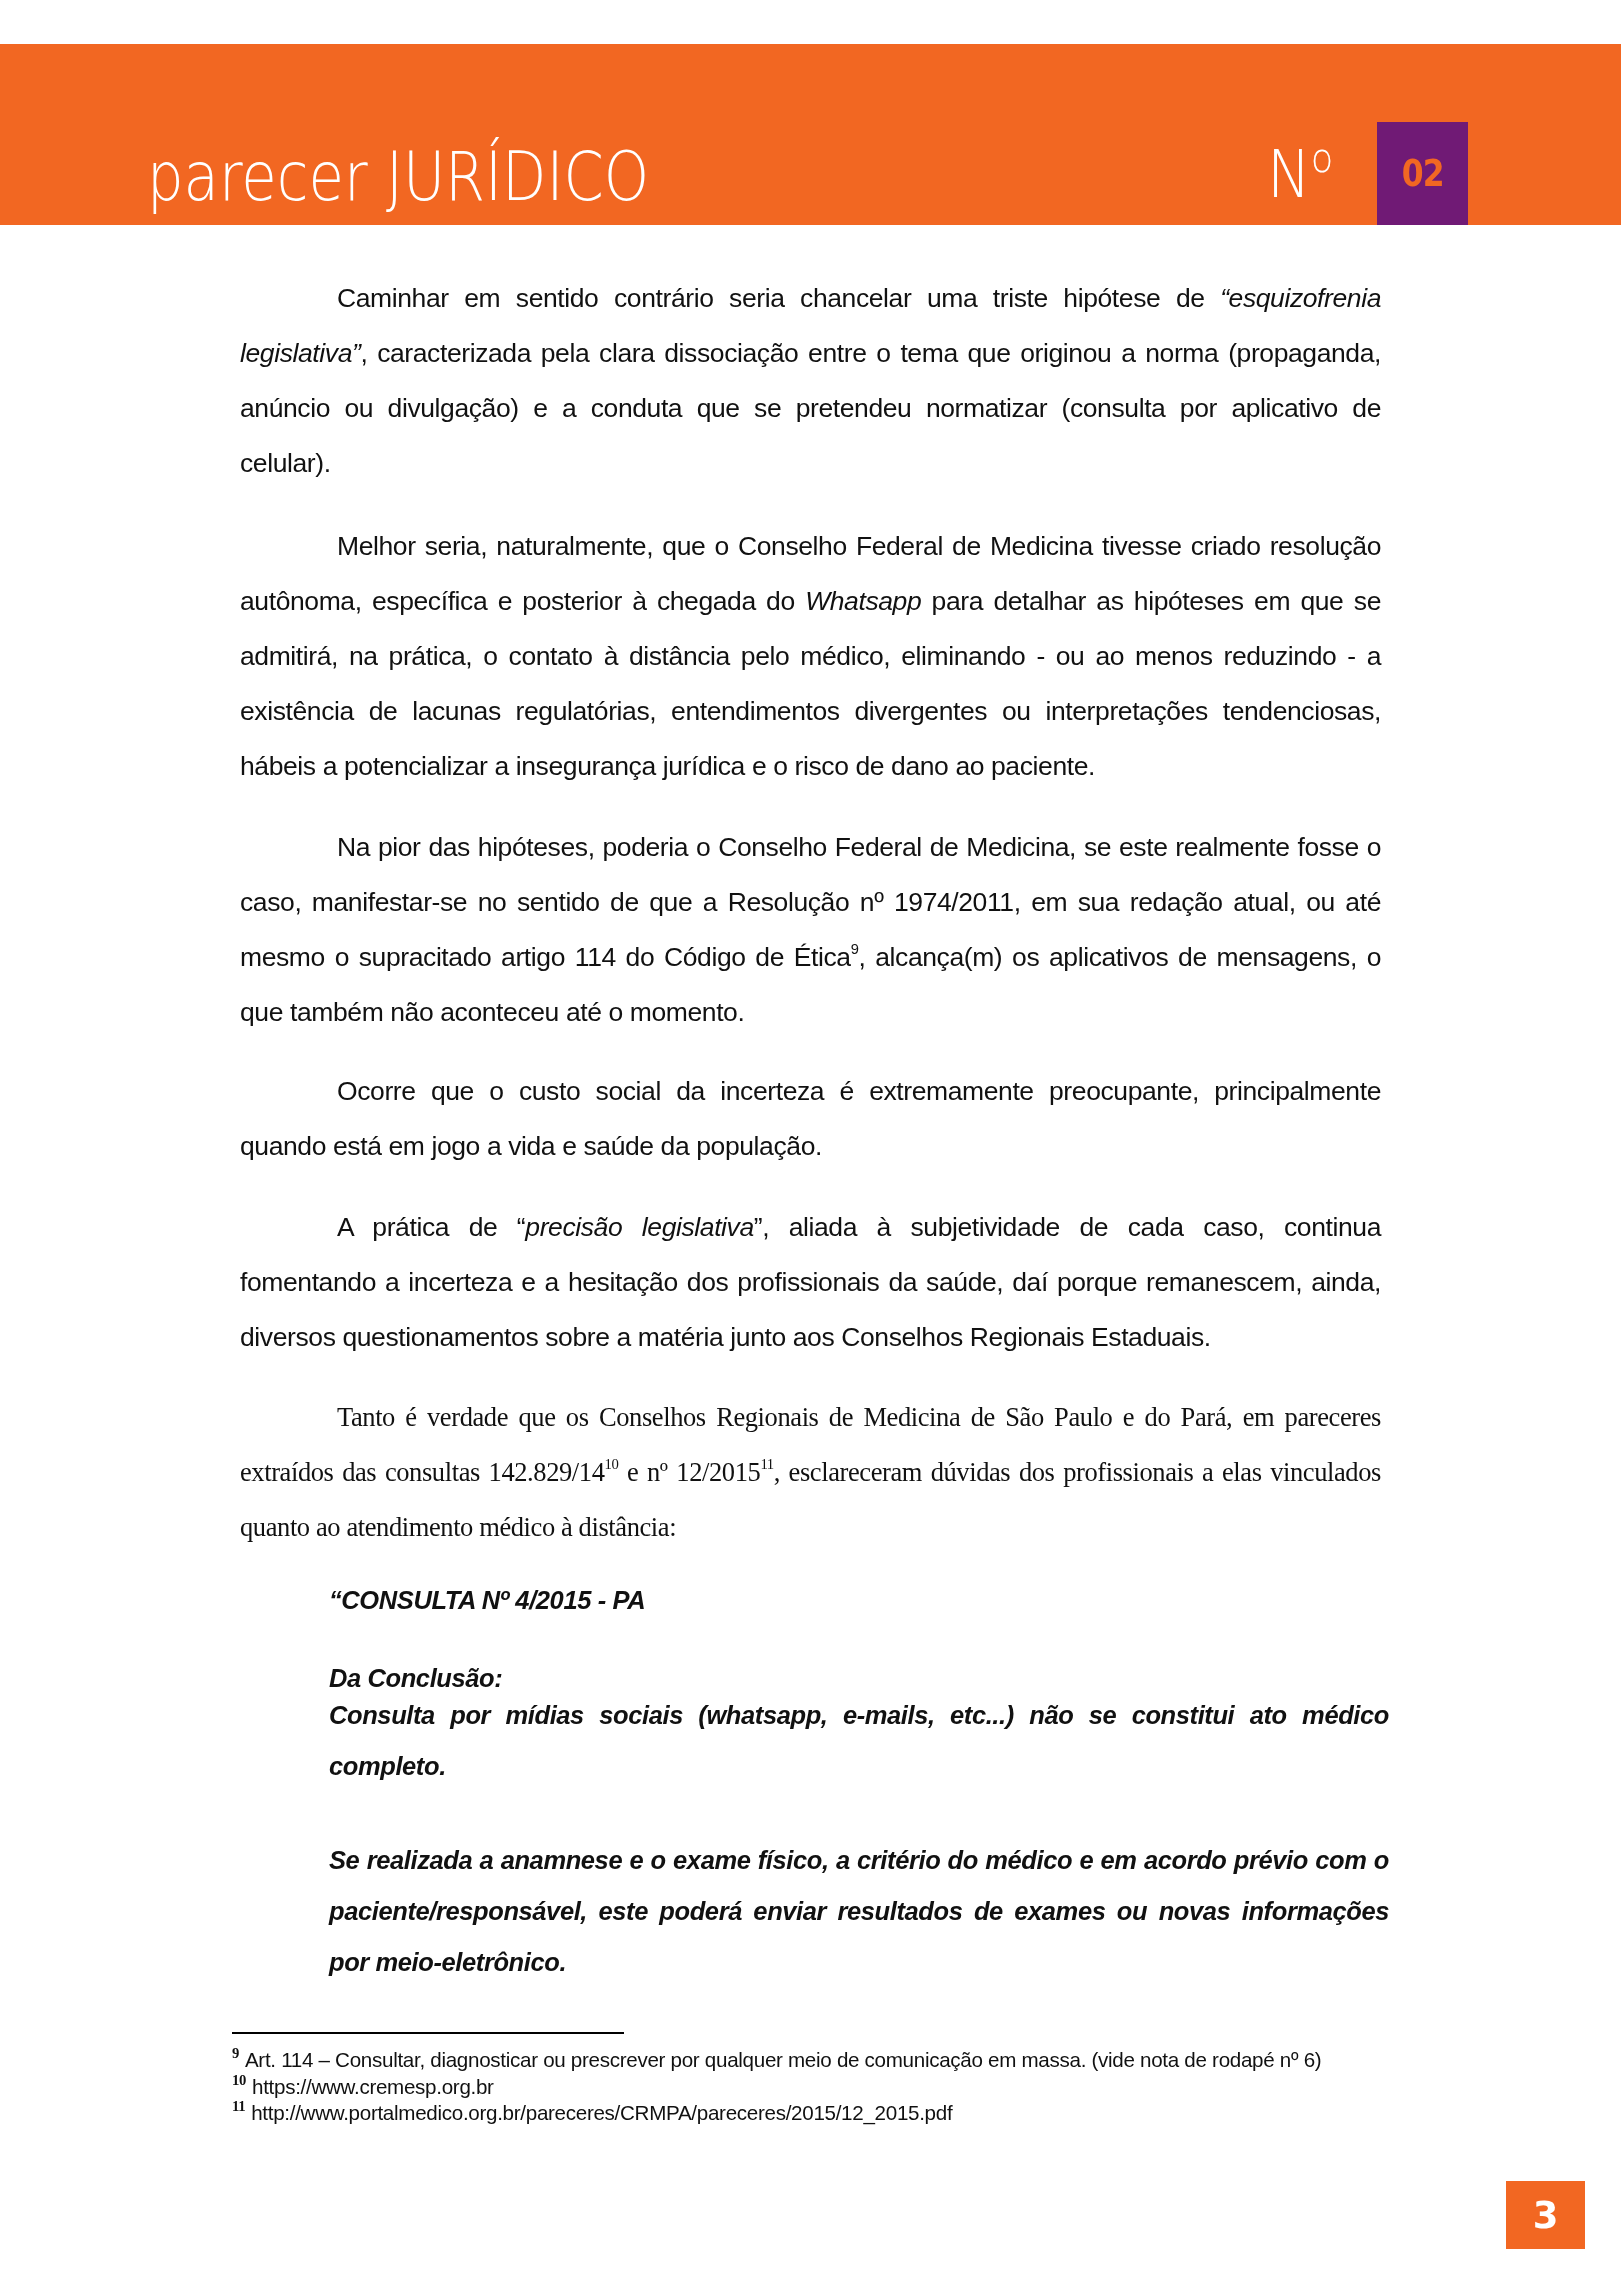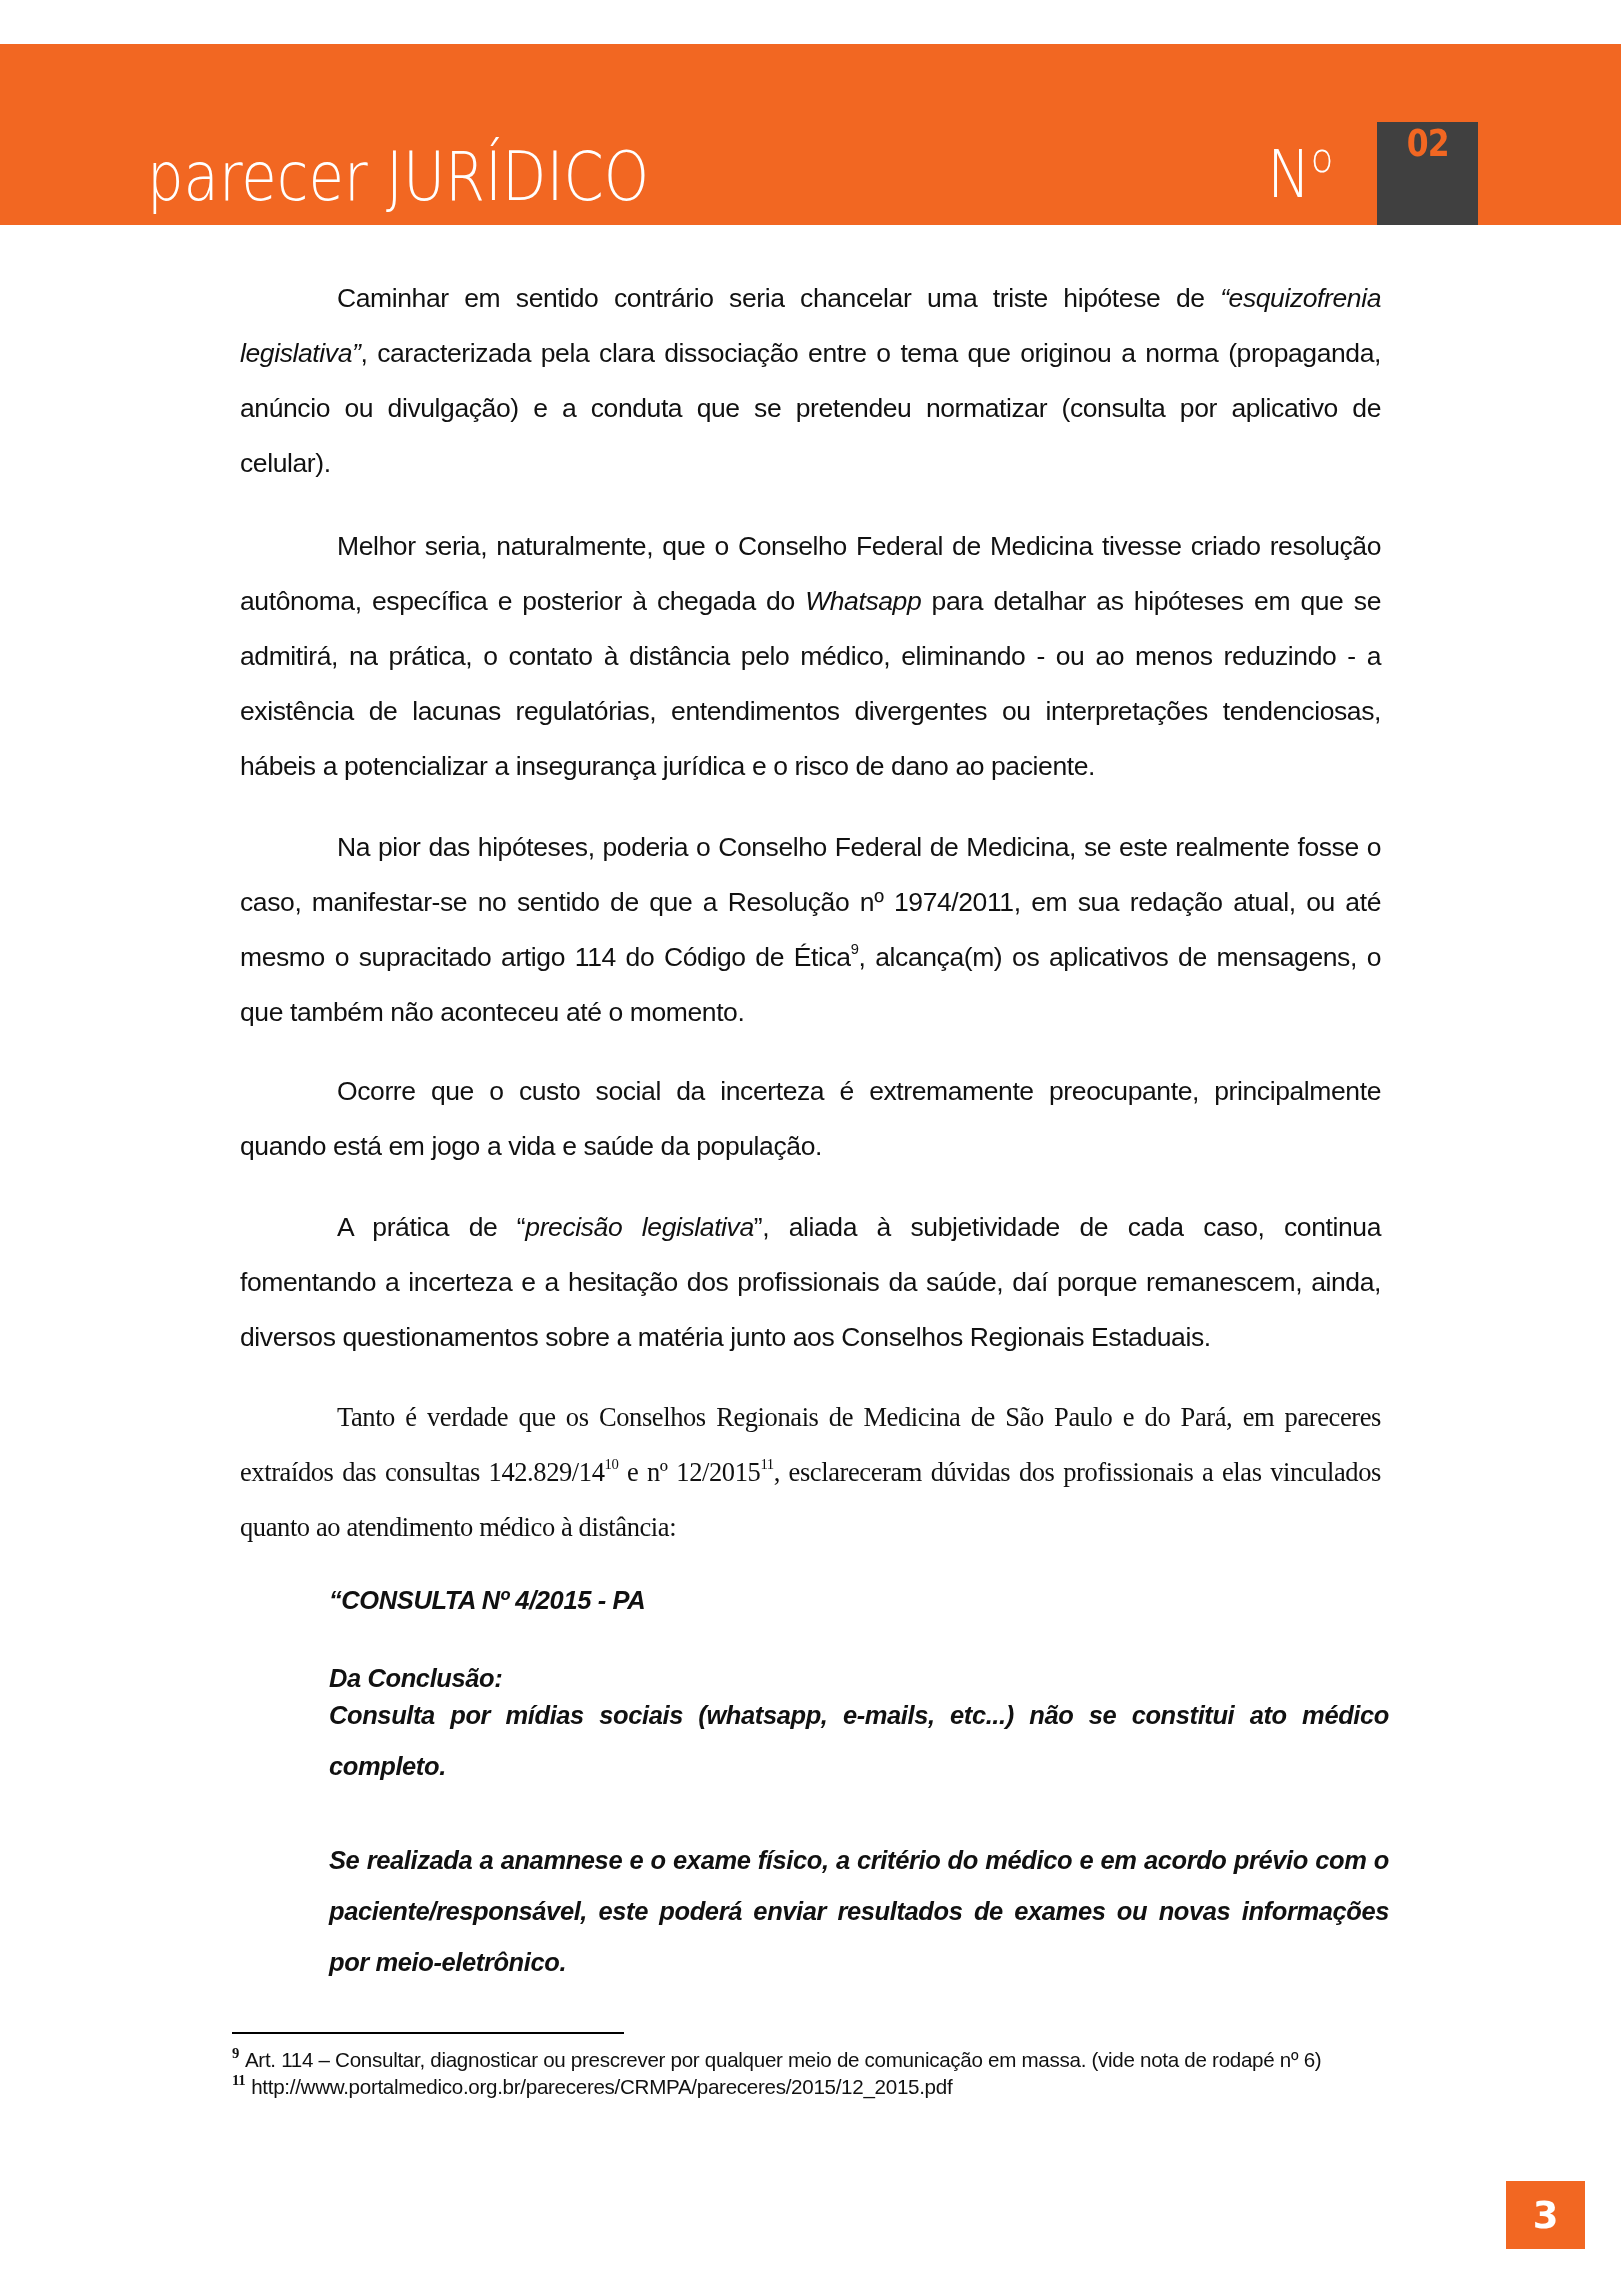--- a/index.html
+++ b/index.html
@@ -6,22 +6,22 @@
   body { width: 1621px; height: 2293px; position: relative; overflow: hidden;
          font-family: "Liberation Sans", sans-serif; color: #111; }
 
   .header { position: absolute; left: 0; top: 0; width: 1621px; height: 181px; background: #f26722; margin-top: 44px; }
   .header-title { position: absolute; left: 147px; top: 94px; font-size: 67px; line-height: 78px;
                   color: #ffffff; font-weight: 300; letter-spacing: 0px;
                   font-family: "DejaVu Sans", sans-serif; transform: scaleX(0.86); transform-origin: left top; }
   .header-no { position: absolute; left: 1267px; top: 96px; font-size: 65px; line-height: 69px; color: #fff;
                font-family: "DejaVu Sans", sans-serif; font-weight: 300; transform: scaleX(0.9); transform-origin: left top; }
   .header-no sup { font-size: 41px; vertical-align: 25.5px; line-height: 0; }
-  .issue-box { position: absolute; left: 1377px; top: 78px; width: 101px; height: 103px; background: #404040;
-               display: flex; justify-content: center; }
+  .issue-box { position: absolute; left: 1377px; top: 78px; width: 91px; height: 103px; background: #701a75;
+               display: flex; align-items: center; justify-content: center; }
   .issue-number { font-size: 37px; font-weight: bold; color: #f26722; font-family: "DejaVu Sans", sans-serif;
                   transform: scaleX(0.85); letter-spacing: -1px; }
 
   .body-text { position: absolute; left: 232px; width: 1157px; font-size: 26.5px; line-height: 55px;
                text-align: justify; font-family: "Liberation Sans", sans-serif; letter-spacing: -0.4px; }
   .body-text p { margin: 8px; text-indent: 97px; }
   .quote { position: absolute; left: 329px; width: 1060px; font-size: 25.5px; line-height: 51px;
            font-weight: bold; font-style: italic; text-align: justify; font-family: "Liberation Sans", sans-serif; letter-spacing: -0.4px; }
   .quote p { margin: 0; }
   sup.fn { font-size: 14.7px; vertical-align: 11.8px; line-height: 0; }
@@ -81,19 +81,20 @@
   <p>Consulta por mídias sociais (whatsapp, e-mails, etc...) não se constitui ato médico completo.</p>
 </div>
 <div class="quote" style="top:1835px;">
   <p>Se realizada a anamnese e o exame físico, a critério do médico e em acordo prévio com o paciente/responsável, este poderá enviar resultados de exames ou novas informações por meio-eletrônico.</p>
 </div>
 
 <div class="fn-rule"></div>
 
 <div class="footnotes">
   <p class="fn-item"><span class="fn-num">9</span><span>Art. 114 – Consultar, diagnosticar ou prescrever por qualquer meio de comunicação em massa. (vide nota de rodapé nº 6)</span></p>
+  <p class="fn-item"><span class="fn-num">10</span><span>https://www.cremesp.org.br</span></p>
   <p class="fn-item"><span class="fn-num">11</span><span>http://www.portalmedico.org.br/pareceres/CRMPA/pareceres/2015/12_2015.pdf</span></p>
 </div>
 
 <div class="page-box">
   <span class="page-number">3</span>
 </div>
 
 
 </body></html>

